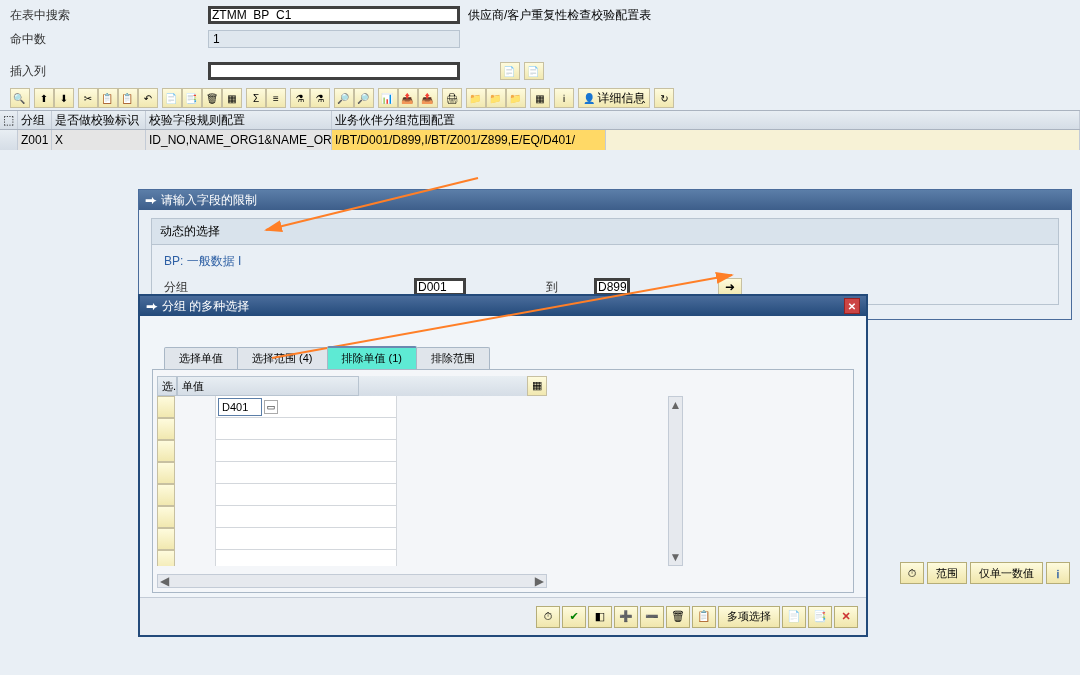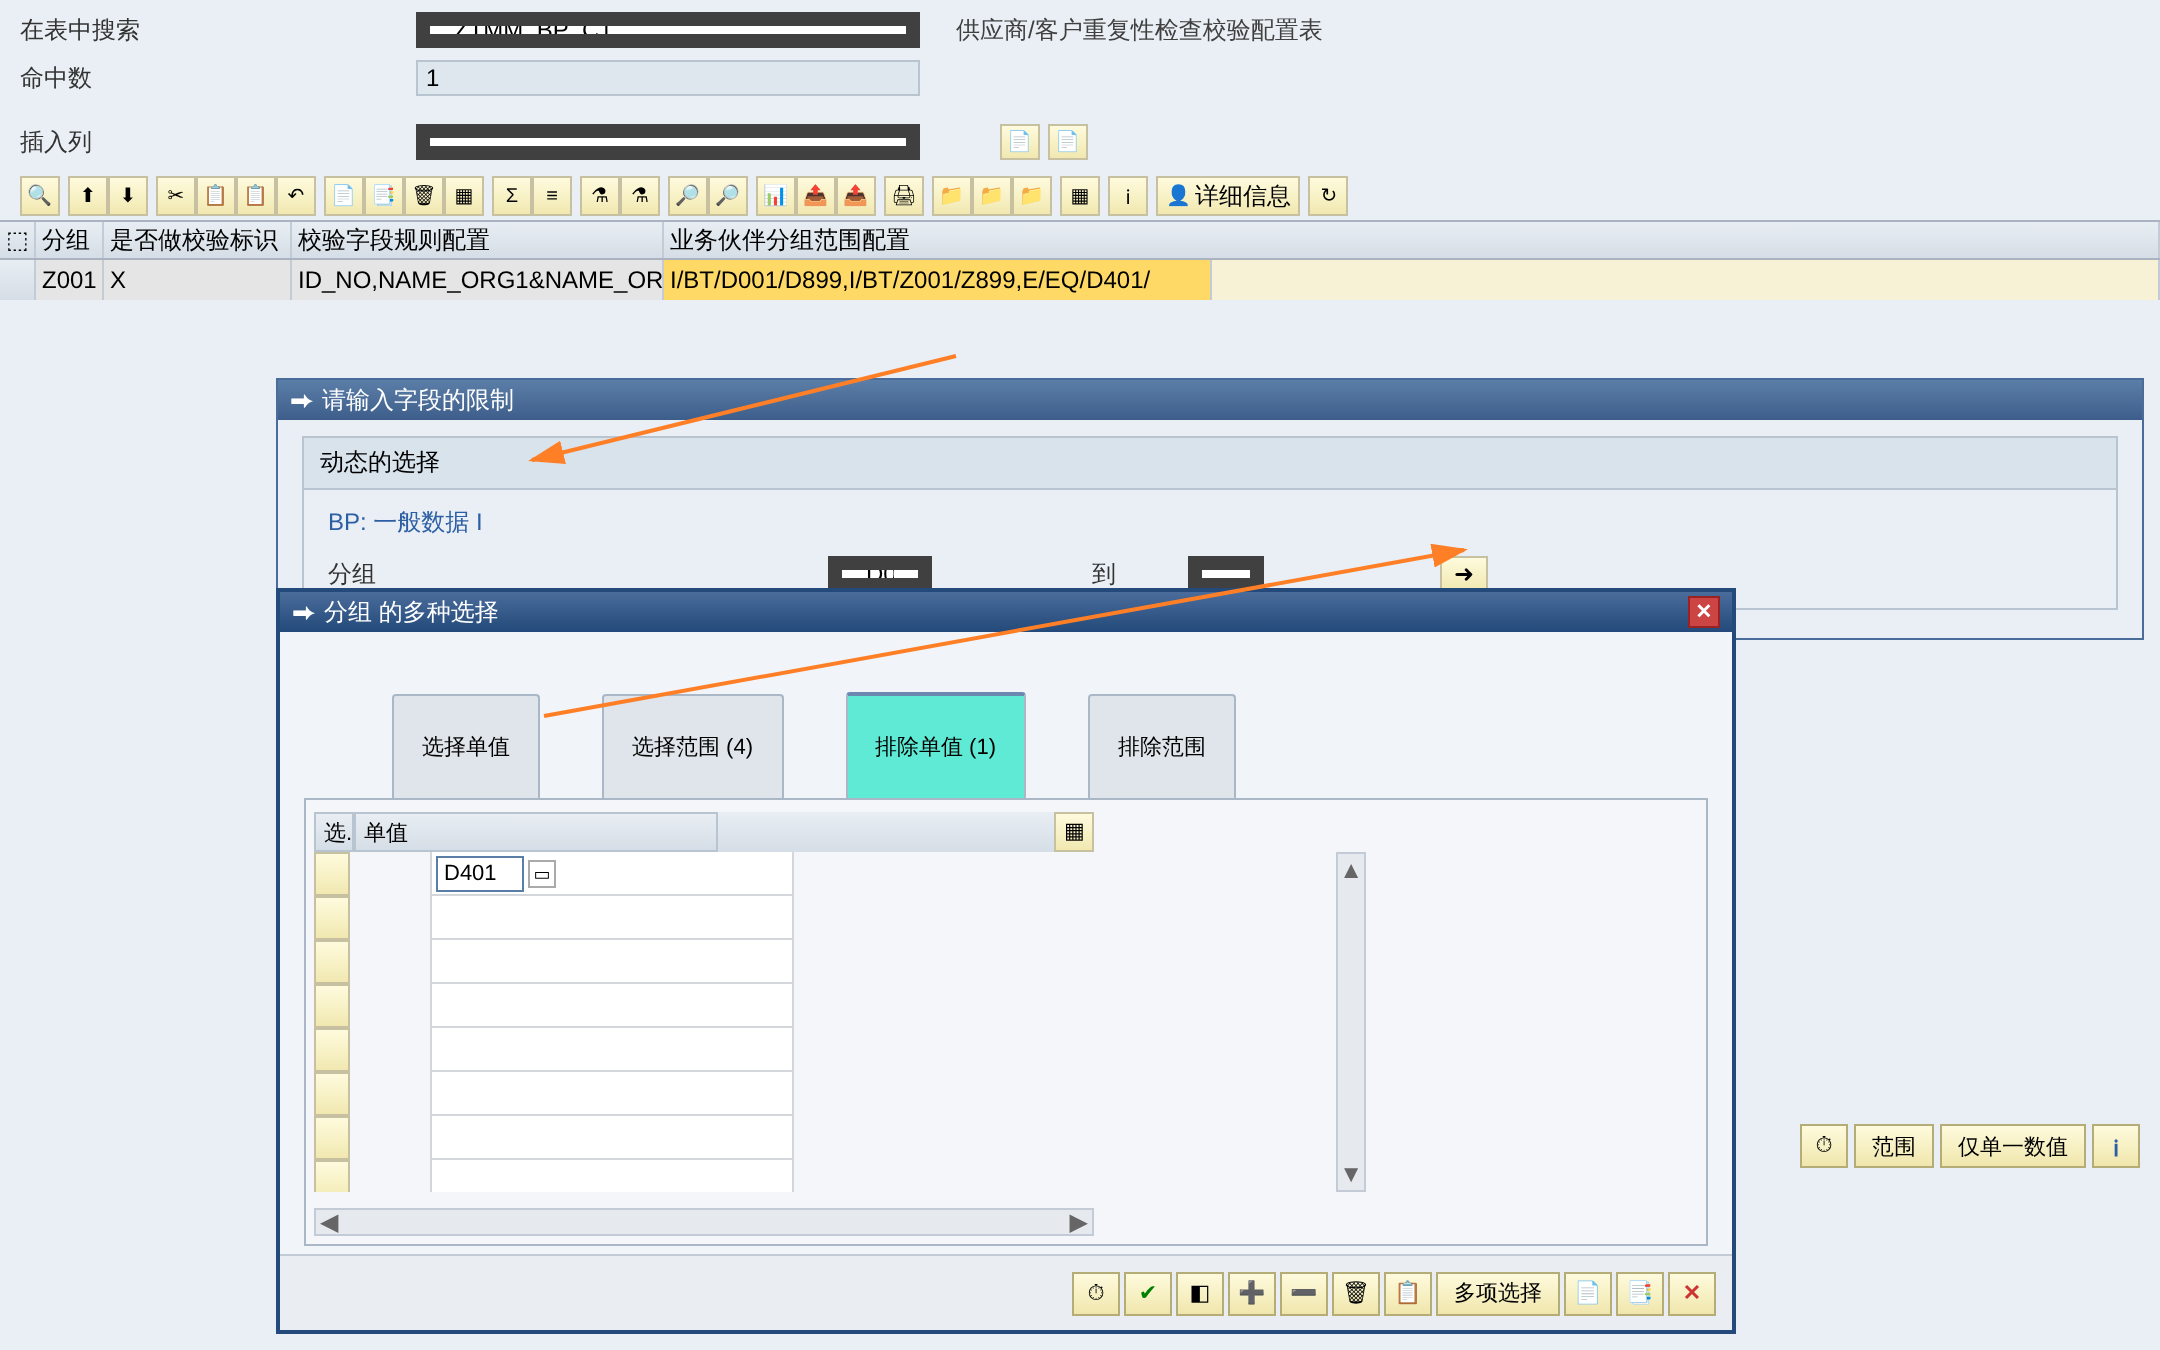--- a/index.html
+++ b/index.html
@@ -1,20 +1,20 @@
 <!DOCTYPE html>
 <html><head>
 <meta charset="utf-8">
 <style>
 * { box-sizing: border-box; margin: 0; padding: 0; font-family: Arial, "Microsoft YaHei", sans-serif; font-size: 12px; }
 body { background: #e9eff5; width: 1080px; height: 675px; position: relative; overflow: hidden; }
 .form-area { padding: 4px 10px 2px 10px; }
 .form-row { display: flex; align-items: center; height: 22px; margin-bottom: 2px; }
 .form-label { width: 198px; color: #333; }
-.form-input { height: 18px; border: 7px solid #404040; background: #fff; padding: 0 12px; }
+.form-input { height: 18px; border: 3px solid #404040; background: #fff; padding: 0 1px; }
 .readonly-box { background: #dfe7ee; height: 18px; border: 1px solid #b8c4d0; padding: 0 4px; display: flex; align-items: center; }
 .toolbar { display: flex; align-items: center; gap: 0px; padding: 1px 10px; height: 24px; }
 .tbtn { width: 20px; height: 20px; border: 1px solid #c7c0a1; background: linear-gradient(#fefbdd,#f1e8b0); display: flex; align-items: center; justify-content: center; cursor: pointer; font-size: 10px; }
 .tbtn.sep { border: none; background: none; width: 4px; cursor: default; }
 .grid { background: #fff; font-size: 11px; }
 .grid-header { display: flex; background: linear-gradient(#e8eef3,#d5dde6); border-top: 1px solid #aab3bf; border-bottom: 1px solid #aab3bf; height: 20px; align-items: center; }
 .grid-header > div, .grid-row > div { border-right: 1px solid #c3cbd6; padding: 0 3px; height: 100%; display: flex; align-items: center; overflow: hidden; white-space: nowrap; }
 .grid-row { display: flex; height: 20px; background: #e5e5e5; }
 .hl { background: #ffd966; }
 .dialog1 { position: absolute; left: 138px; top: 189px; width: 934px; border: 1px solid #4a6c9b; }
@@ -23,21 +23,21 @@
 .groupbox { border: 1px solid #b8c4d0; margin-bottom: 6px; }
 .groupbox-title { padding: 4px 8px; background: #d9e3ec; border-bottom: 1px solid #b8c4d0; }
 .groupbox-body { padding: 8px 12px; }
 .link-text { color: #2d5fa4; }
 .range-row { display: flex; align-items: center; margin-top: 8px; gap: 0; }
 .range-btn { width: 24px; height: 18px; background: linear-gradient(#fefbdd,#f1e8b0); border: 1px solid #c7c0a1; display: flex; align-items: center; justify-content: center; cursor: pointer; }
 .dialog2 { position: absolute; left: 138px; top: 294px; width: 730px; border: 2px solid #234a7a; background: #f1f5f9; display: flex; flex-direction: column; }
 .dlg2-title { background: linear-gradient(#4a6c9b,#234a7a); color: #fff; height: 20px; display: flex; align-items: center; padding: 0 6px; justify-content: space-between; font-size: 11px; }
 .close-x { width: 16px; height: 16px; background: #c44; color: #fff; display: flex; align-items: center; justify-content: center; cursor: pointer; border: 1px solid #922; font-size: 10px; font-weight: bold; }
 .tabs { display: flex; margin: 30px 12px 0 24px; align-items: flex-end; }
-.tab { padding: 18px 14px; background: #e0e5eb; border: 1px solid #a9b7c6; border-bottom: none; margin-right: -1px; cursor: pointer; font-size: 11px; border-radius: 2px 2px 0 0; margin-left: 32px; }
+.tab { padding: 3px 14px; background: #e0e5eb; border: 1px solid #a9b7c6; border-bottom: none; margin-right: -1px; cursor: pointer; font-size: 11px; border-radius: 2px 2px 0 0; }
 .tab.active { background: #5eead4; border-top: 2px solid #6b88b0; z-index: 2; }
 .tab-body { margin: 0 12px 4px 12px; border: 1px solid #a9b7c6; background: #f4f6f9; height: 224px; padding: 6px 0 0 4px; position: relative; }
 .mini-grid { width: 390px; }
 .mini-head { display: flex; height: 20px; }
 .mini-head > div { background: linear-gradient(#e8eef3,#d5dde6); border: 1px solid #b8c4d0; padding: 2px 4px; font-size: 11px; }
 .mini-rows { max-height: 170px; overflow-y: auto; }
 .mini-row { display: flex; height: 22px; gap: 40px; }
 .mini-row > div { border: 1px solid #d3d7dc; border-top: none; display: flex; align-items: center; justify-content: center; background: #fff; }
 .yellow-cell { background: linear-gradient(#fefbdd,#f1e8b0) !important; width: 18px; border: 1px solid #c7c0a1 !important; }
 .val-input { width: 180px; height: 18px; border: 1px solid #a9b7c6; padding: 0 3px; font-size: 11px; }
@@ -52,21 +52,21 @@
 .arrow-line { position: absolute; pointer-events: none; }
 .iconimg { width: 20px; height: 18px; border: 1px solid #c7c0a1; background: linear-gradient(#fefbdd,#f1e8b0); display:flex;align-items:center;justify-content:center;font-size:10px;}
 </style>
 </head>
 <body>
 
 <div class="form-area">
   <div class="form-row">
     <div class="form-label">在表中搜索</div>
     <input class="form-input" style="width: 252px;" value="ZTMM_BP_C1">
-    <div style="margin-left:18px;color:#404040">供应商/客户重复性检查校验配置表</div>
+    <div style="margin-left:8px;color:#000000">供应商/客户重复性检查校验配置表</div>
   </div>
   <div class="form-row">
     <div class="form-label">命中数</div>
     <div class="readonly-box" style="width:252px">1</div>
   </div>
   <div style="height:8px"></div>
   <div class="form-row">
     <div class="form-label">插入列</div>
     <input class="form-input" style="width: 252px;" value="">
     <div style="width:40px"></div>

